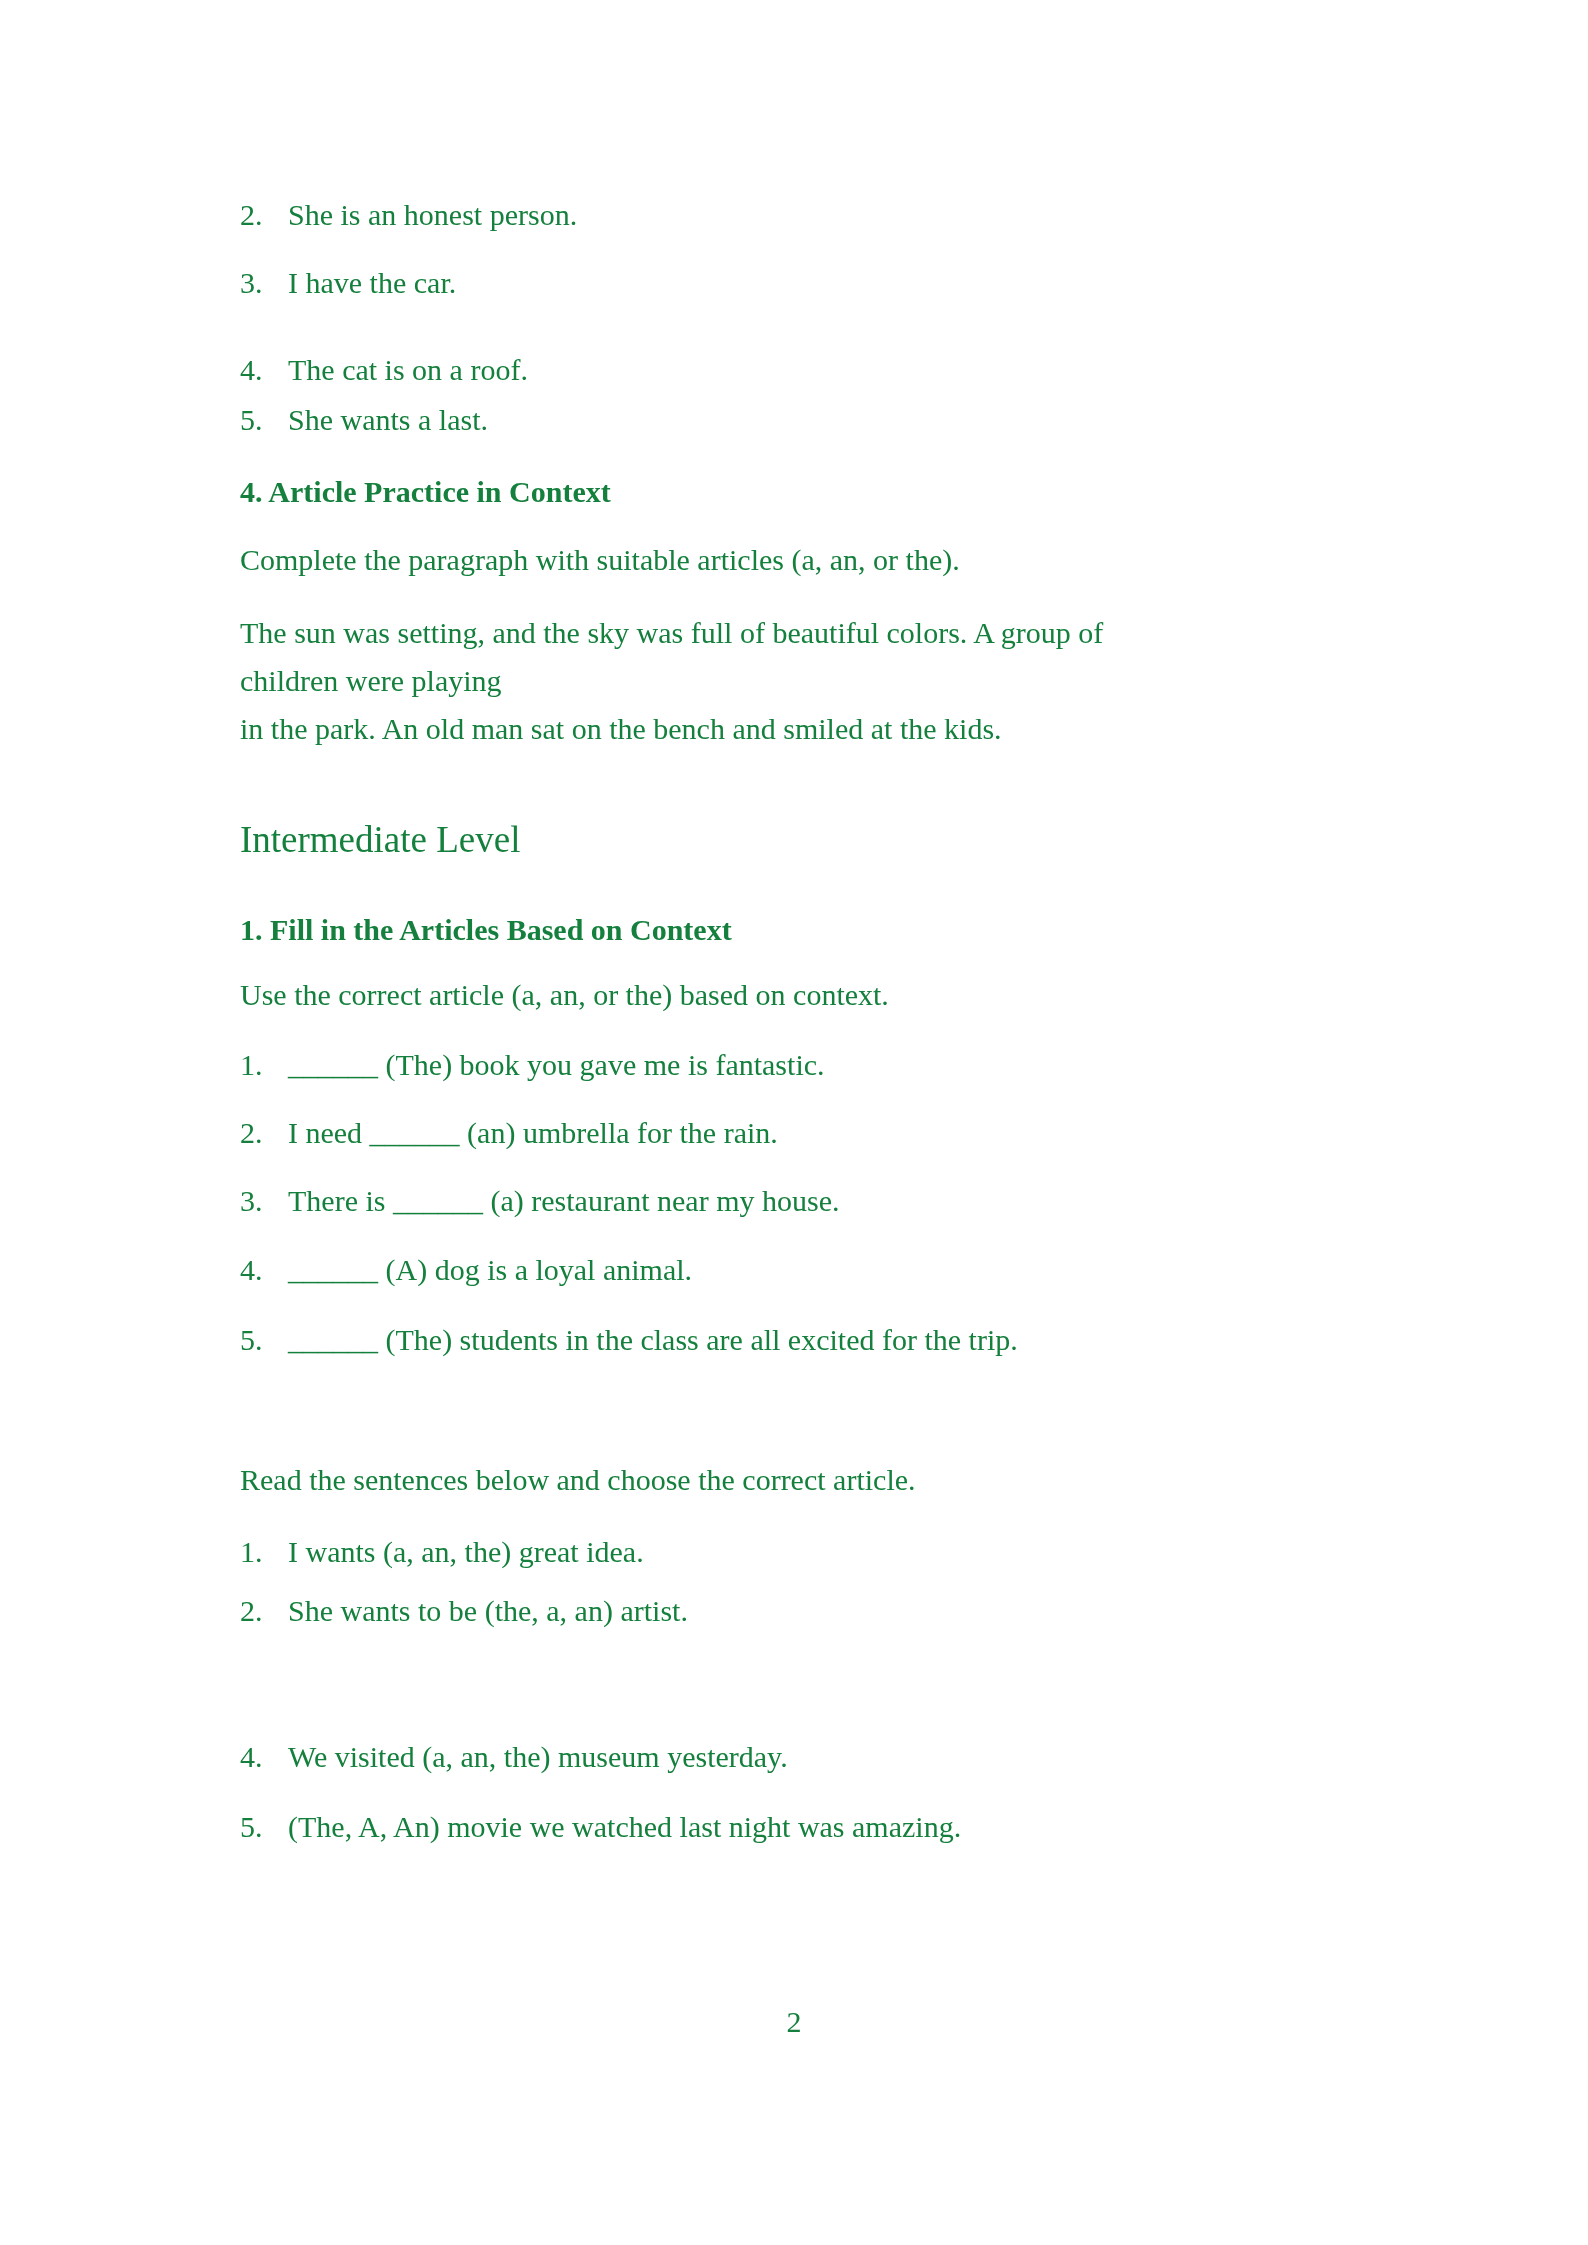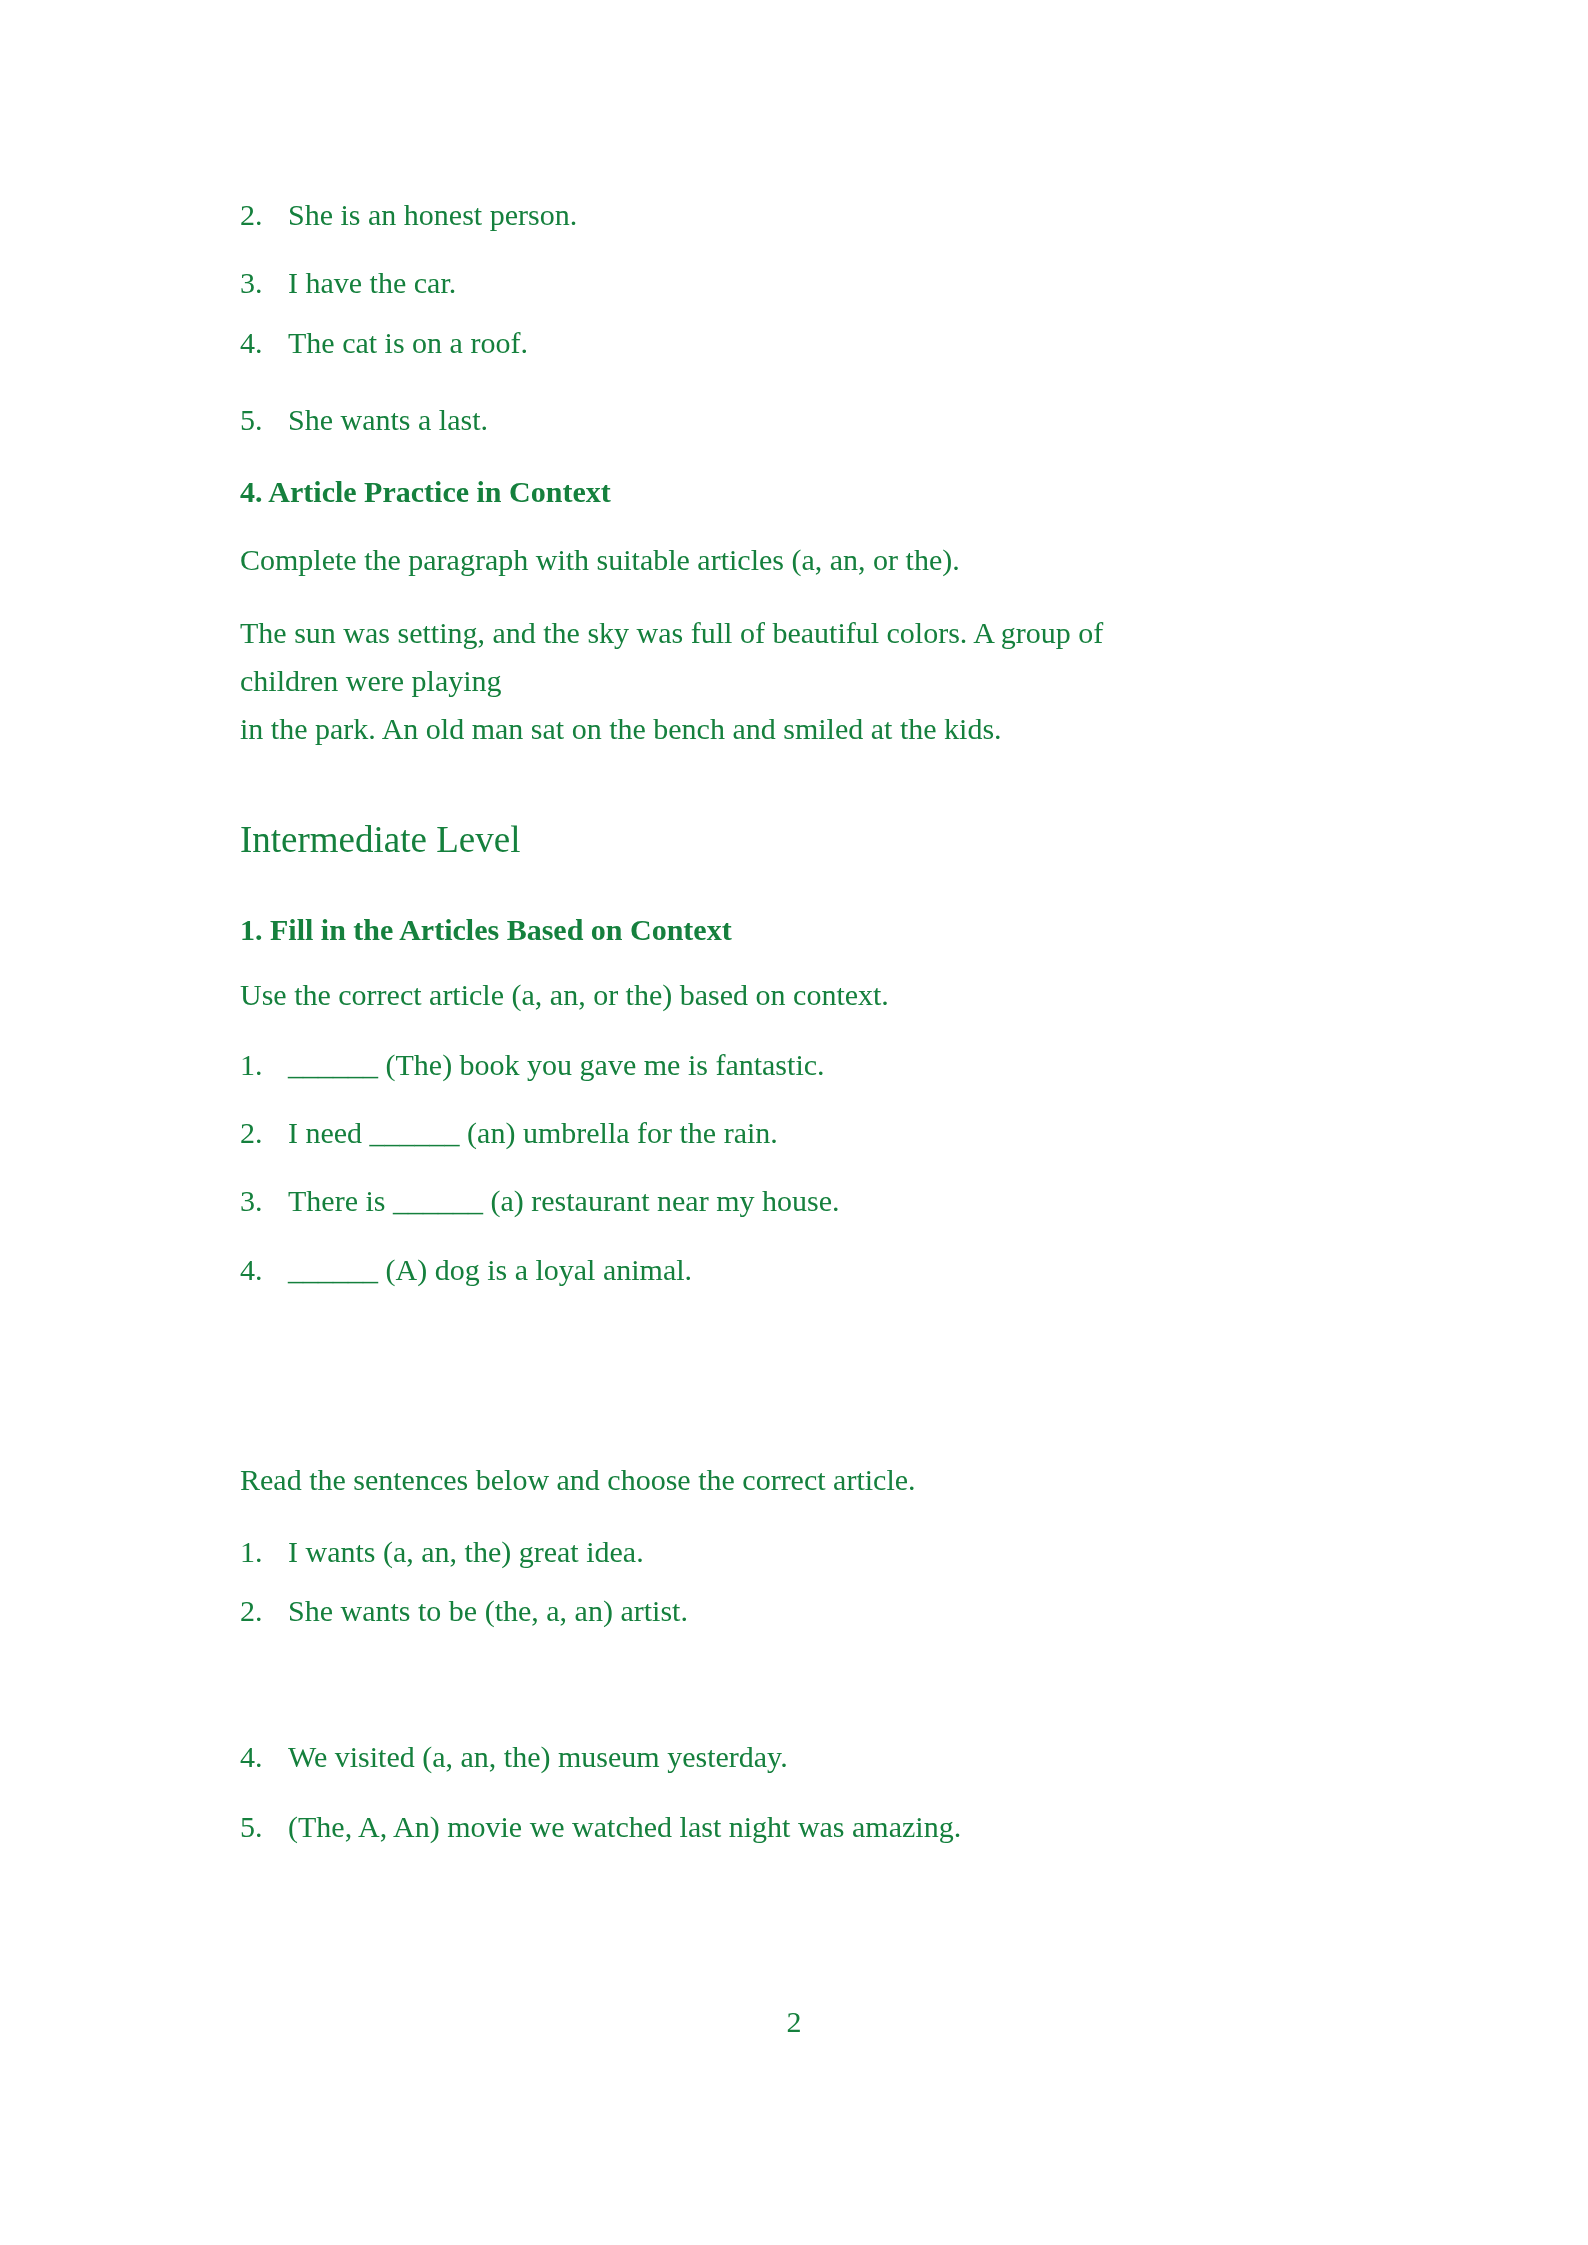--- a/index.html
+++ b/index.html
@@ -52,21 +52,21 @@
 <body>
 
 <div class="page">
 
   <div class="blk li" style="top:193px">
     <span class="num">2.</span><span>She is an honest person.</span>
   </div>
   <div class="blk li" style="top:261px">
     <span class="num">3.</span><span>I have the car.</span>
   </div>
-  <div class="blk li" style="top:321px">
+  <div class="blk li" style="top:348px">
     <span class="num">4.</span><span>The cat is on a roof.</span>
   </div>
   <div class="blk li" style="top:398px">
     <span class="num">5.</span><span>She wants a last.</span>
   </div>
 
   <div class="blk subhead" style="top:470px">4. Article Practice in Context</div>
   <div class="blk" style="top:538px">Complete the paragraph with suitable articles (a, an, or the).</div>
 
   <div class="blk para" style="top:609px"><span class="it">The</span><span> sun was setting, and </span><span class="it">the</span><span> sky was full of beautiful colors. </span><span class="it">A</span><span> group of children were playing</span><br><span>in </span><span class="it">the</span><span> park. </span><span class="it">An</span><span> old man sat on </span><span class="it">the</span><span> bench and smiled at </span><span class="it">the</span><span> kids.</span></div>
@@ -81,20 +81,23 @@
   </div>
   <div class="blk li" style="top:1111px">
     <span class="num">2.</span><span>I need ______ (an) umbrella for the rain.</span>
   </div>
   <div class="blk li" style="top:1179px">
     <span class="num">3.</span><span>There is ______ (a) restaurant near my house.</span>
   </div>
   <div class="blk li" style="top:1248px">
     <span class="num">4.</span><span>______ (A) dog is a loyal animal.</span>
   </div>
+  <div class="blk li" style="top:1318px">
+    <span class="num">5.</span><span>______ (The) students in the class are all excited for the trip.</span>
+  </div>
 
   <div class="blk" style="top:1458px">Read the sentences below and choose the correct article.</div>
 
   <div class="blk li" style="top:1530px">
     <span class="num">1.</span><span>I wants (a, an, the) great idea.</span>
   </div>
   <div class="blk li" style="top:1589px">
     <span class="num">2.</span><span>She wants to be (the, a, an) artist.</span>
   </div>
   <div class="blk li" style="top:1735px">

